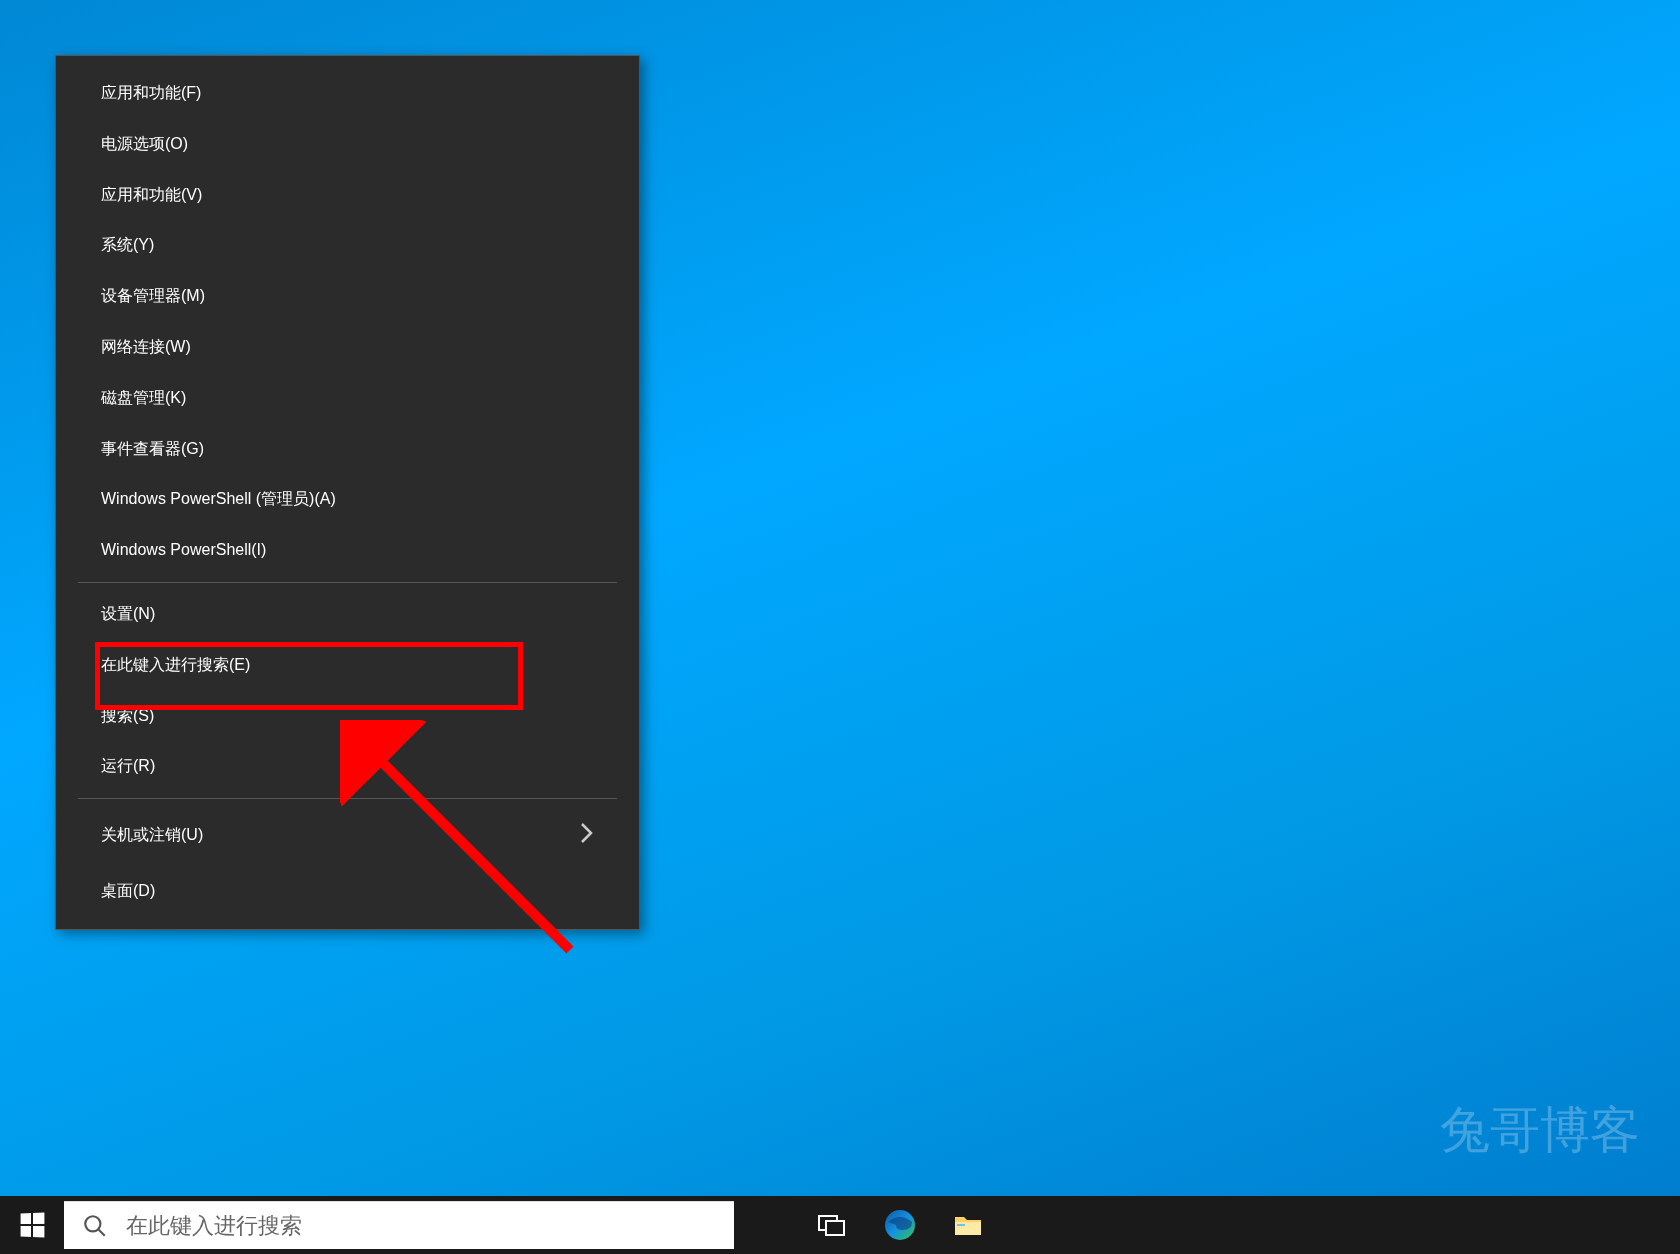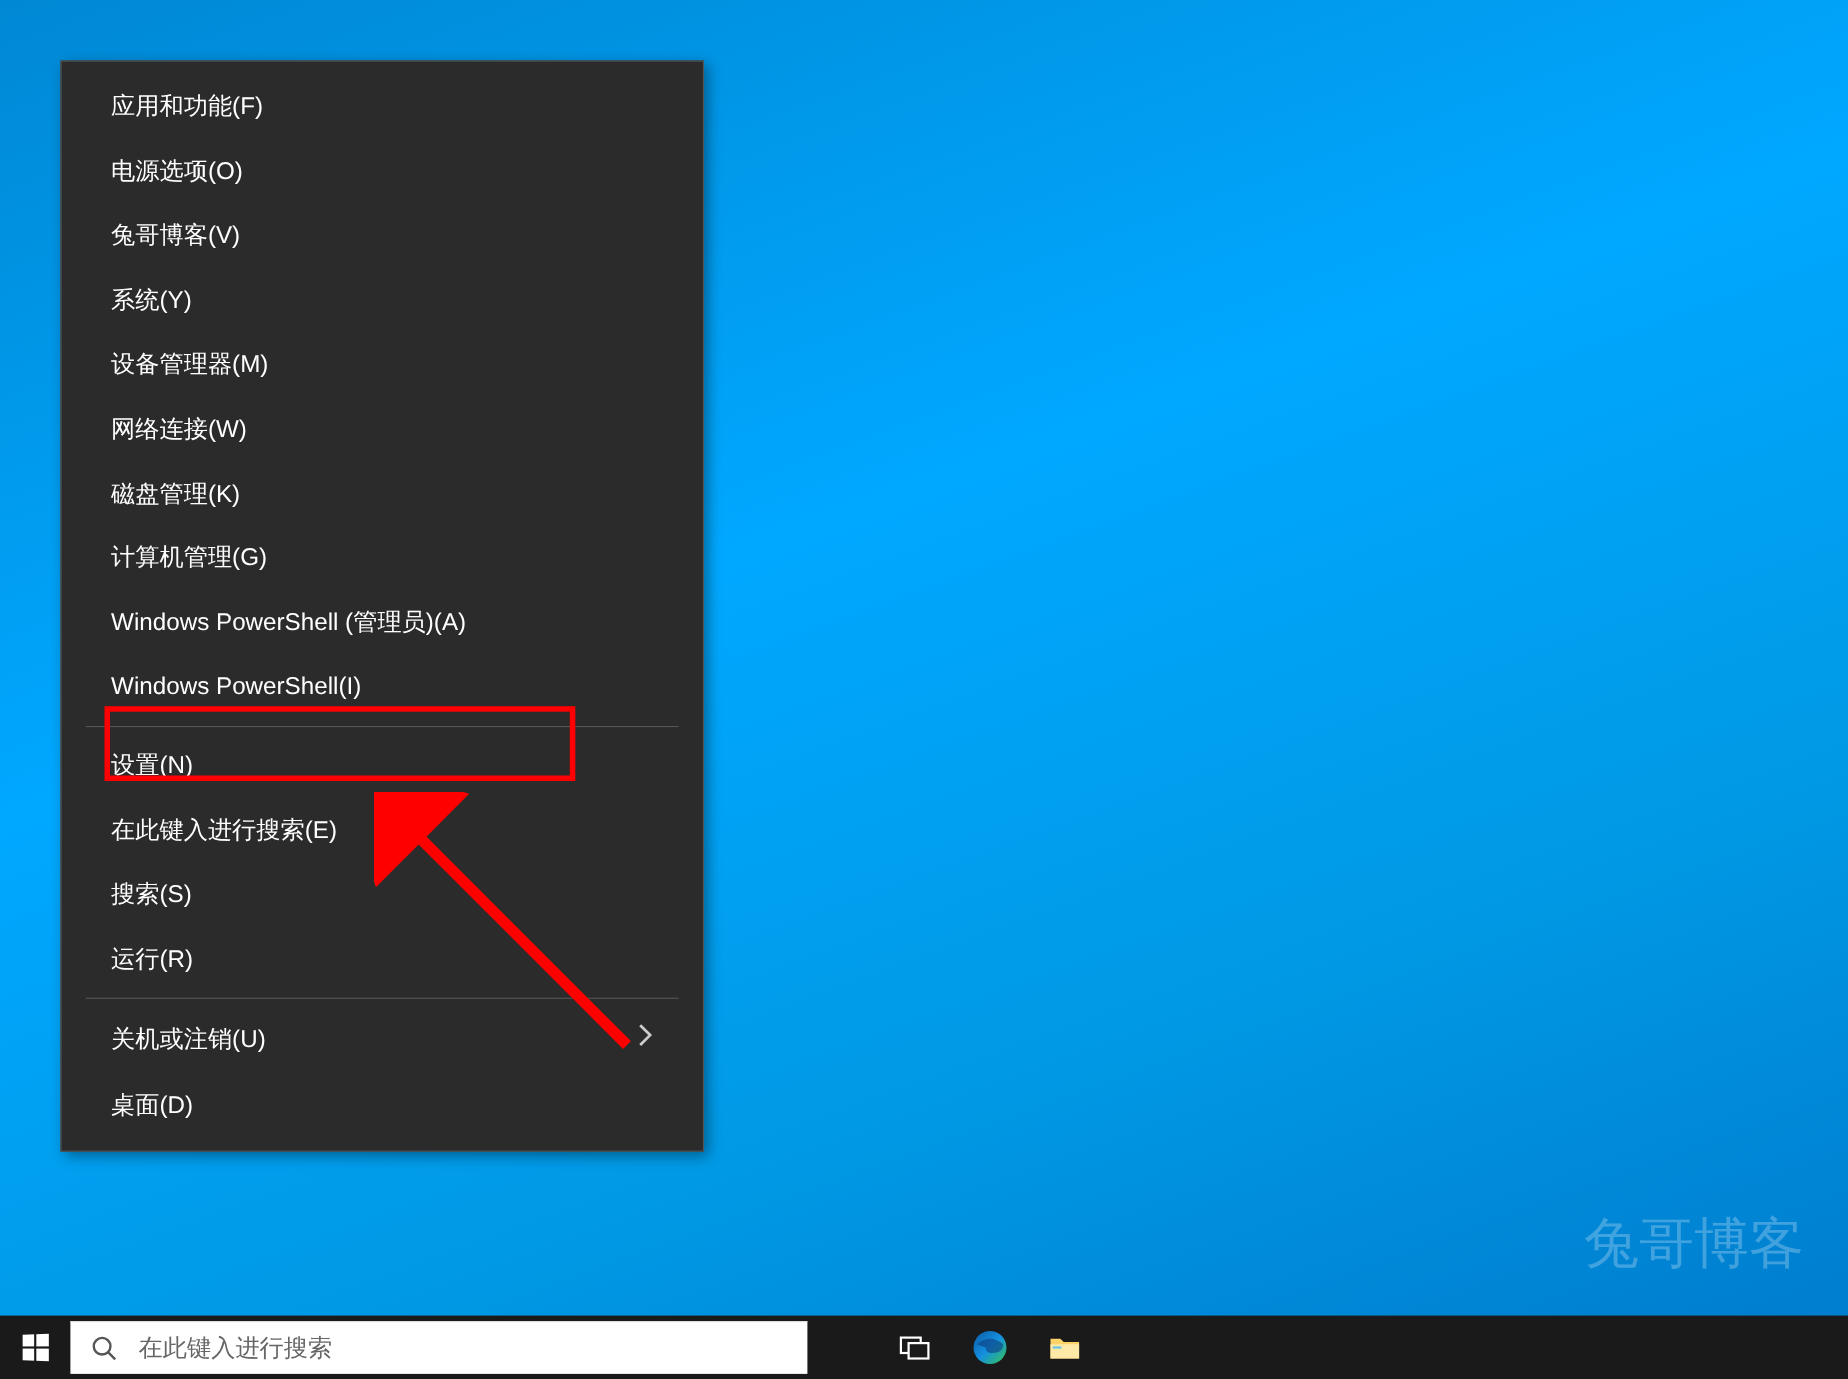--- a/index.html
+++ b/index.html
@@ -34,21 +34,21 @@
       width: 585px;
       background: #2b2b2b;
       border: 1px solid #555;
       box-shadow: 4px 4px 12px rgba(0,0,0,0.4);
       padding: 12px 0;
     }
     
     .menu-item {
       padding: 15px 45px;
       color: #ffffff;
-      font-size: 22px;
+      font-size: 16px;
       cursor: default;
       display: flex;
       align-items: center;
       justify-content: space-between;
       line-height: 1.3;
     }
     
     .menu-separator {
       height: 1px;
       background: #555;
@@ -157,36 +157,36 @@
 <div class="watermark">兔哥博客</div>
 
 <div class="context-menu">
   <div class="menu-item">
     <span>应用和功能(F)</span>
   </div>
   <div class="menu-item">
     <span>电源选项(O)</span>
   </div>
   <div class="menu-item">
-    <span>兔哥博客(V)</span>
+    <span>应用和功能(V)</span>
   </div>
   <div class="menu-item">
     <span>系统(Y)</span>
   </div>
   <div class="menu-item">
     <span>设备管理器(M)</span>
   </div>
   <div class="menu-item">
     <span>网络连接(W)</span>
   </div>
   <div class="menu-item">
     <span>磁盘管理(K)</span>
   </div>
   <div class="menu-item">
-    <span>计算机管理(G)</span>
+    <span>事件查看器(G)</span>
   </div>
   <div class="menu-item">
     <span>Windows PowerShell (管理员)(A)</span>
   </div>
   <div class="menu-item">
     <span>Windows PowerShell(I)</span>
   </div>
 
   <div class="menu-separator"></div>
 

